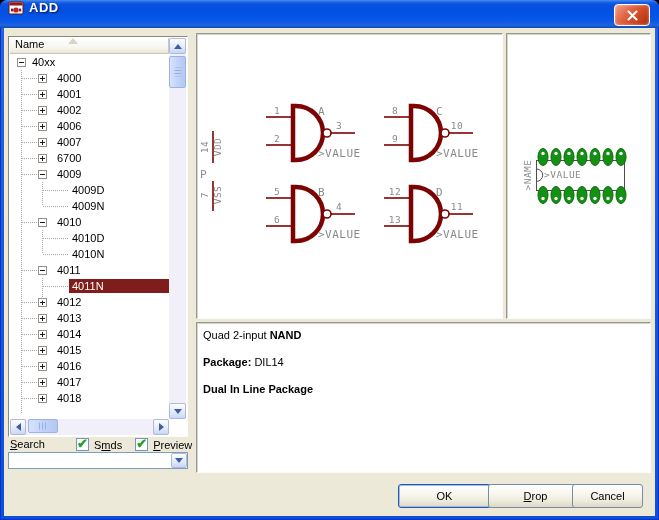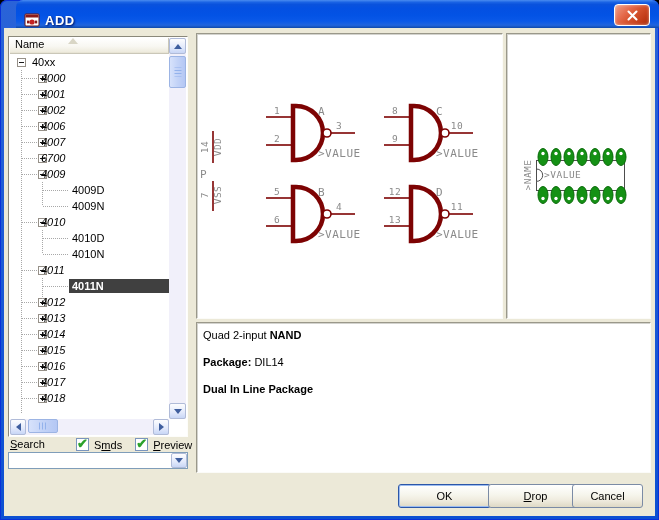--- a/index.html
+++ b/index.html
@@ -7,21 +7,21 @@
   body { font-family:"Liberation Sans", sans-serif; background:#000; }
 
   .window { position:relative; width:659px; height:520px;
     background:linear-gradient(180deg,#2a63d8 0%, #0d50d2 100%);
     border-radius:7px 7px 0 0; overflow:hidden;
     box-shadow: inset 0 0 0 1px #0831d9; }
 
   
   .titlebar { position:absolute; left:0; top:0; right:0; height:28px;
     background:linear-gradient(180deg,#4a8cf0 0%, #1a63e4 8%, #0a52dd 16%, #0450e2 30%, #0353e5 55%, #0a58e8 75%, #2064dd 90%, #1552bb 97%, #0e47a8 100%);
-    border-radius:7px 7px 0 0; display:flex; align-items:flex-end;margin-left:16px; }
+    border-radius:7px 7px 0 0; display:flex; align-items:flex-start; }
   .app-icon { margin-left:8px; width:16px; height:16px; flex:0 0 16px; }
   .title-text { margin-left:5px; color:#fff; font-size:13px; font-weight:bold;
     text-shadow:1px 1px 2px #00115e; letter-spacing:.5px; }
   .close-btn { position:absolute; right:9px; top:4px; width:36px; height:22px;
     border:1px solid #fff; border-radius:4px;
     background:linear-gradient(135deg,#f0a088 0%, #e4694a 35%, #d4512c 55%, #c03a16 80%, #a52e0e 100%);
     box-shadow: inset 0 0 3px rgba(255,255,255,.55);
     display:flex; align-items:center; justify-content:center; cursor:default; }
 
   
@@ -40,22 +40,22 @@
     background:linear-gradient(180deg,#ffffff 0%, #f8f7f2 55%, #efecdf 90%, #e4e0cf 100%);
     border-bottom:1px solid #cac7b8; border-right:1px solid #cac7b8;
     font-size:11px; color:#000; display:flex; align-items:flex-start; padding-left:5px; }
   .sort-tri { width:0; height:0; margin-left:24px;
     border-left:5px solid transparent; border-right:5px solid transparent;
     border-bottom:6px solid #d9d6c6; }
   .tree-rows { position:absolute; left:1px; top:17px; width:162px; height:367px;
     overflow:hidden; background:#fff; }
   .tree-row { position:relative; height:16px; font-size:11px; color:#000; }
   .tree-label { position:absolute; top:1px; height:14px; line-height:14px; padding:0 3px; white-space:nowrap; }
-  .tree-label.lvl0 { left:19px; } .tree-label.lvl1 { left:28px;font-style:italic; } .tree-label.lvl2 { left:59px; }
-  .tree-label.sel { background:#404040; color:#fff; right:1px;font-weight:bold; }
+  .tree-label.lvl0 { left:19px; } .tree-label.lvl1 { left:44px; } .tree-label.lvl2 { left:59px; }
+  .tree-label.sel { background:#7f1d1d; color:#fff; right:1px; }
   .expander { position:absolute; top:4px; width:9px; height:9px; background:#fff;
     border:1px solid #969088; }
   .expander::before { content:""; position:absolute; left:1px; top:3px; width:5px; height:1px; background:#1a1a1a; }
   .expander.plus::after { content:""; position:absolute; left:3px; top:1px; width:1px; height:5px; background:#1a1a1a; }
   .hstub { position:absolute; top:8px; height:1px;
     background:repeating-linear-gradient(to right,#a8a8a8 0 1px, transparent 1px 2px); }
   .vline { position:absolute; width:1px;
     background:repeating-linear-gradient(to bottom,#a8a8a8 0 1px, transparent 1px 2px); }
 
   

